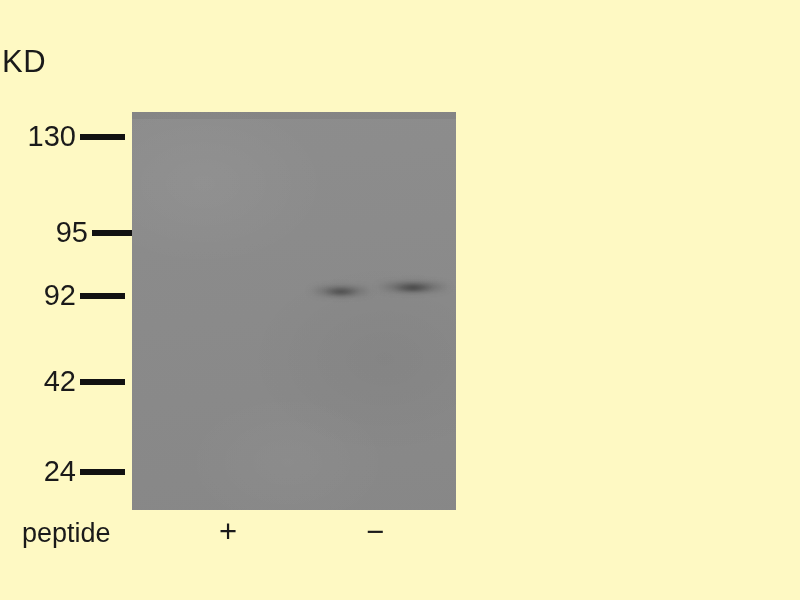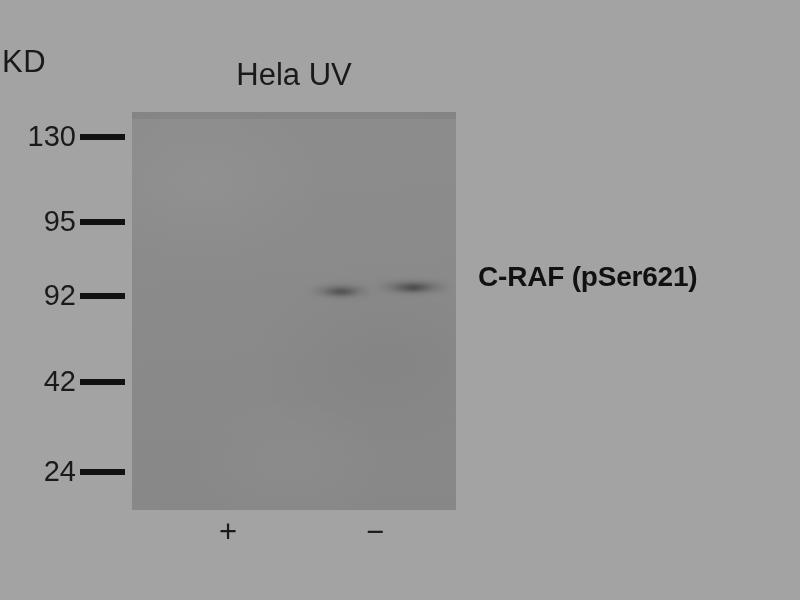--- a/index.html
+++ b/index.html
@@ -5,21 +5,21 @@
 <style>
   html, body {
     margin: 0;
     padding: 0;
     background: #ffffff;
   }
   #figure {
     position: relative;
     width: 800px;
     height: 600px;
-    background: #a3a3a3;
+    background: #fef9c3;
     font-family: "Liberation Sans", sans-serif;
     overflow: hidden;
   }
 
   
   .mw-label {
     position: absolute;
     right: 0;
     text-align: right;
     color: #1a1a1a;
@@ -138,28 +138,27 @@
     width: 40px;
   }
 </style>
 </head>
 <body>
 
 <div id="figure">
 
   <div id="kd-caption">KD</div>
 
-  <div id="lane-title">Hela UV</div>
 
   <div id="mw-ladder">
     <div class="mw-row" style="top:120px;">
       <span class="mw-label">130</span>
       <span class="mw-tick"></span>
     </div>
-    <div class="mw-row" style="top:205px;">
+    <div class="mw-row" style="top:216px;padding-left:12px;">
       <span class="mw-label">95</span>
       <span class="mw-tick"></span>
     </div>
     <div class="mw-row" style="top:279px;">
       <span class="mw-label">92</span>
       <span class="mw-tick"></span>
     </div>
     <div class="mw-row" style="top:365px;">
       <span class="mw-label">42</span>
       <span class="mw-tick"></span>
@@ -174,20 +173,20 @@
     <div id="membrane-top-strip"></div>
     <div id="membrane-texture"></div>
 
     <div class="band" style="left:178px; top:174px; width:62px; height:10px; background:radial-gradient(ellipse at center, rgba(30,30,30,0.55), rgba(70,70,70,0.12) 68%, rgba(120,120,120,0) 100%);"></div>
     <div class="band-core" style="left:192px; top:177px; width:34px; height:6px; background:radial-gradient(ellipse at center, rgba(25,25,25,0.5), rgba(90,90,90,0) 75%);"></div>
 
     <div class="band" style="left:245px; top:170px; width:72px; height:10px; background:radial-gradient(ellipse at center, rgba(25,25,25,0.6), rgba(70,70,70,0.14) 68%, rgba(120,120,120,0) 100%);"></div>
     <div class="band-core" style="left:262px; top:173px; width:38px; height:6px; background:radial-gradient(ellipse at center, rgba(20,20,20,0.55), rgba(90,90,90,0) 75%);"></div>
   </div>
 
-  <div id="target-label">C-RAF (pSer621)</div>
 
+  <div id="peptide-label">peptide</div>
 
   <div class="lane-sign" style="left:208px;">+</div>
 
   <div class="lane-sign" style="left:355px;">−</div>
 
 </div>
 
 </body></html>

